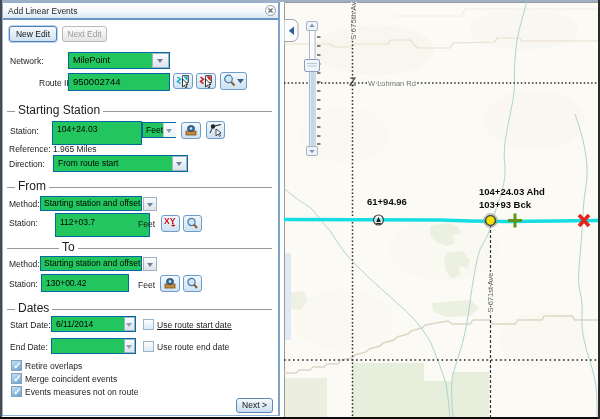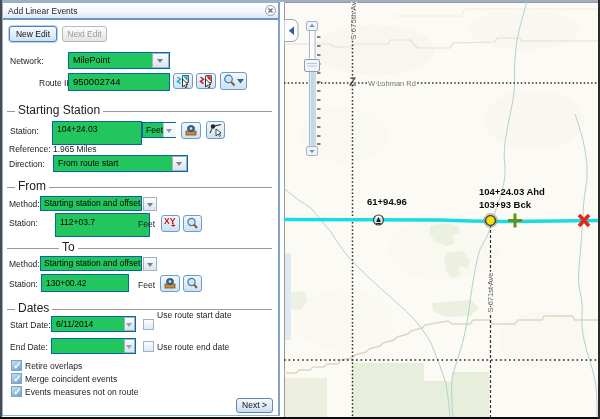--- a/index.html
+++ b/index.html
@@ -174,21 +174,21 @@
 <div class="septext" style="left:15px;top:304px;">Dates</div>
 
 <div class="lbl" style="left:10px;top:320px;">Start Date:</div>
 
 <div class="inp" style="left:51px;top:316px;width:85px;height:16px;line-height:14px;">6/11/2014</div>
 <div class="carow" style="left:124px;top:317px;width:11px;height:14px;"></div>
 <div class="tri2" style="left:126px;top:323px;border-top-color:#8aa4c0;"></div>
 
 <div class="cbu" style="left:143px;top:319px;"></div>
 
-<div class="lbl" style="left:157px;top:310px;">Use route start date</div>
+<div class="lbl" style="left:157px;top:320px;text-decoration:underline;">Use route start date</div>
 
 <div class="lbl" style="left:10px;top:342px;">End Date:</div>
 
 <div class="inp" style="left:51px;top:338px;width:85px;height:16px;"></div>
 <div class="carow" style="left:124px;top:339px;width:11px;height:14px;"></div>
 <div class="tri2" style="left:126px;top:345px;border-top-color:#8aa4c0;"></div>
 
 <div class="cbu" style="left:143px;top:341px;"></div>
 
 <div class="lbl" style="left:157px;top:342px;">Use route end date</div>

